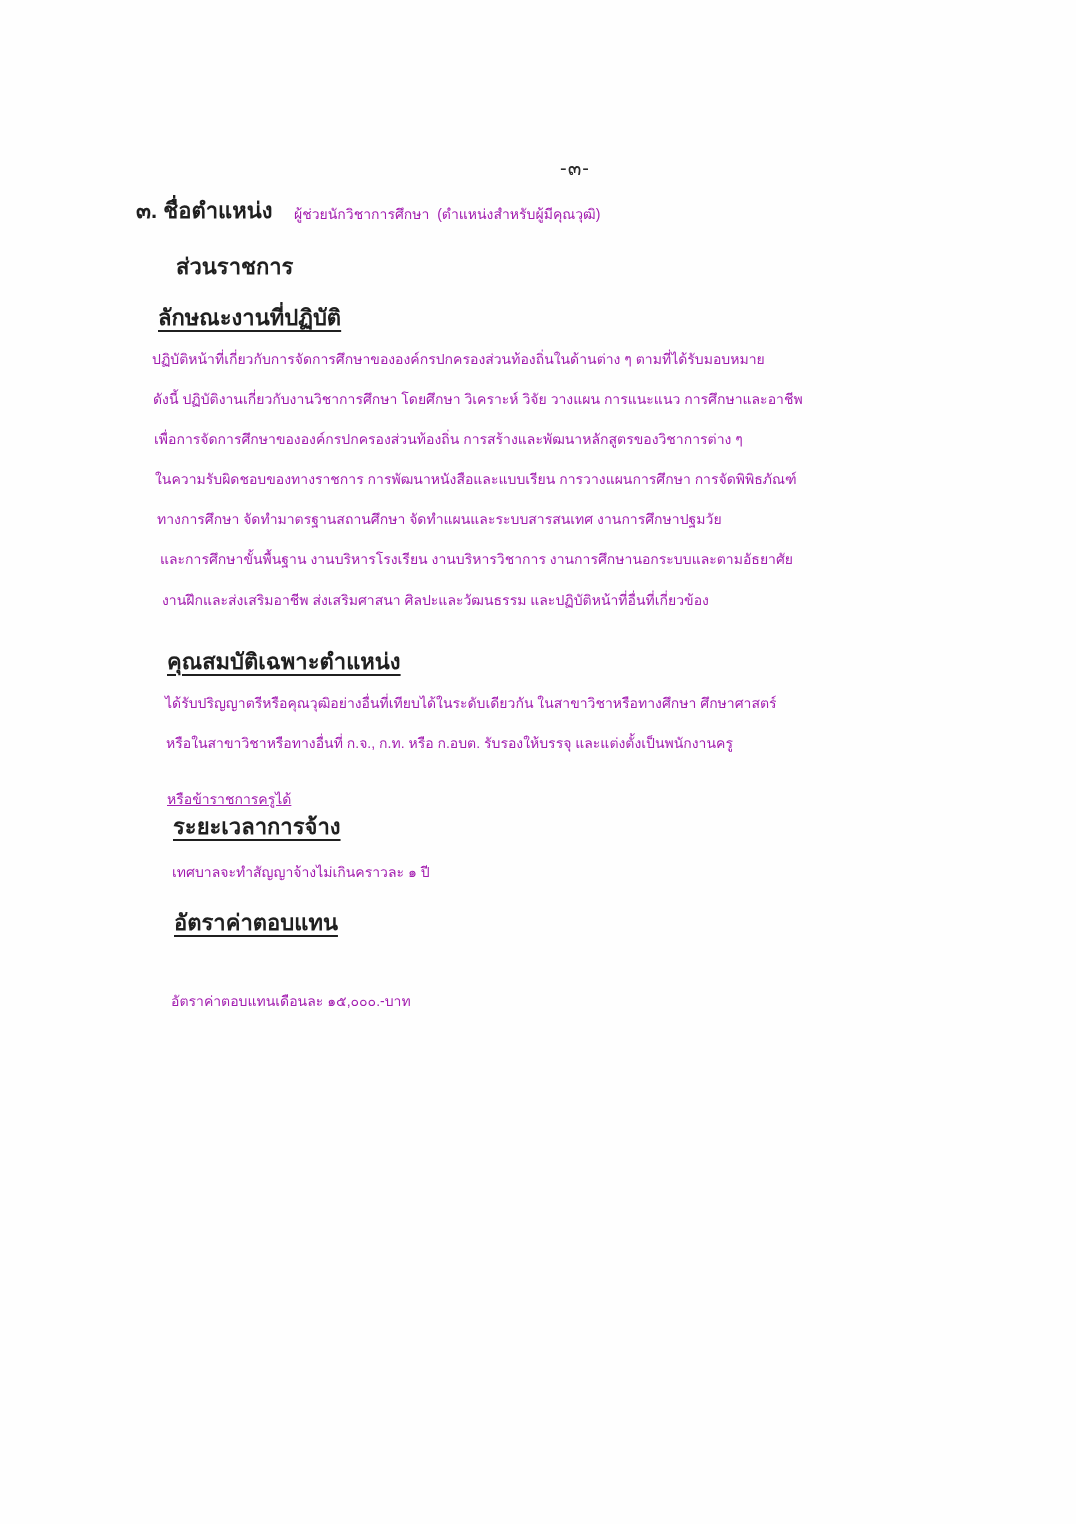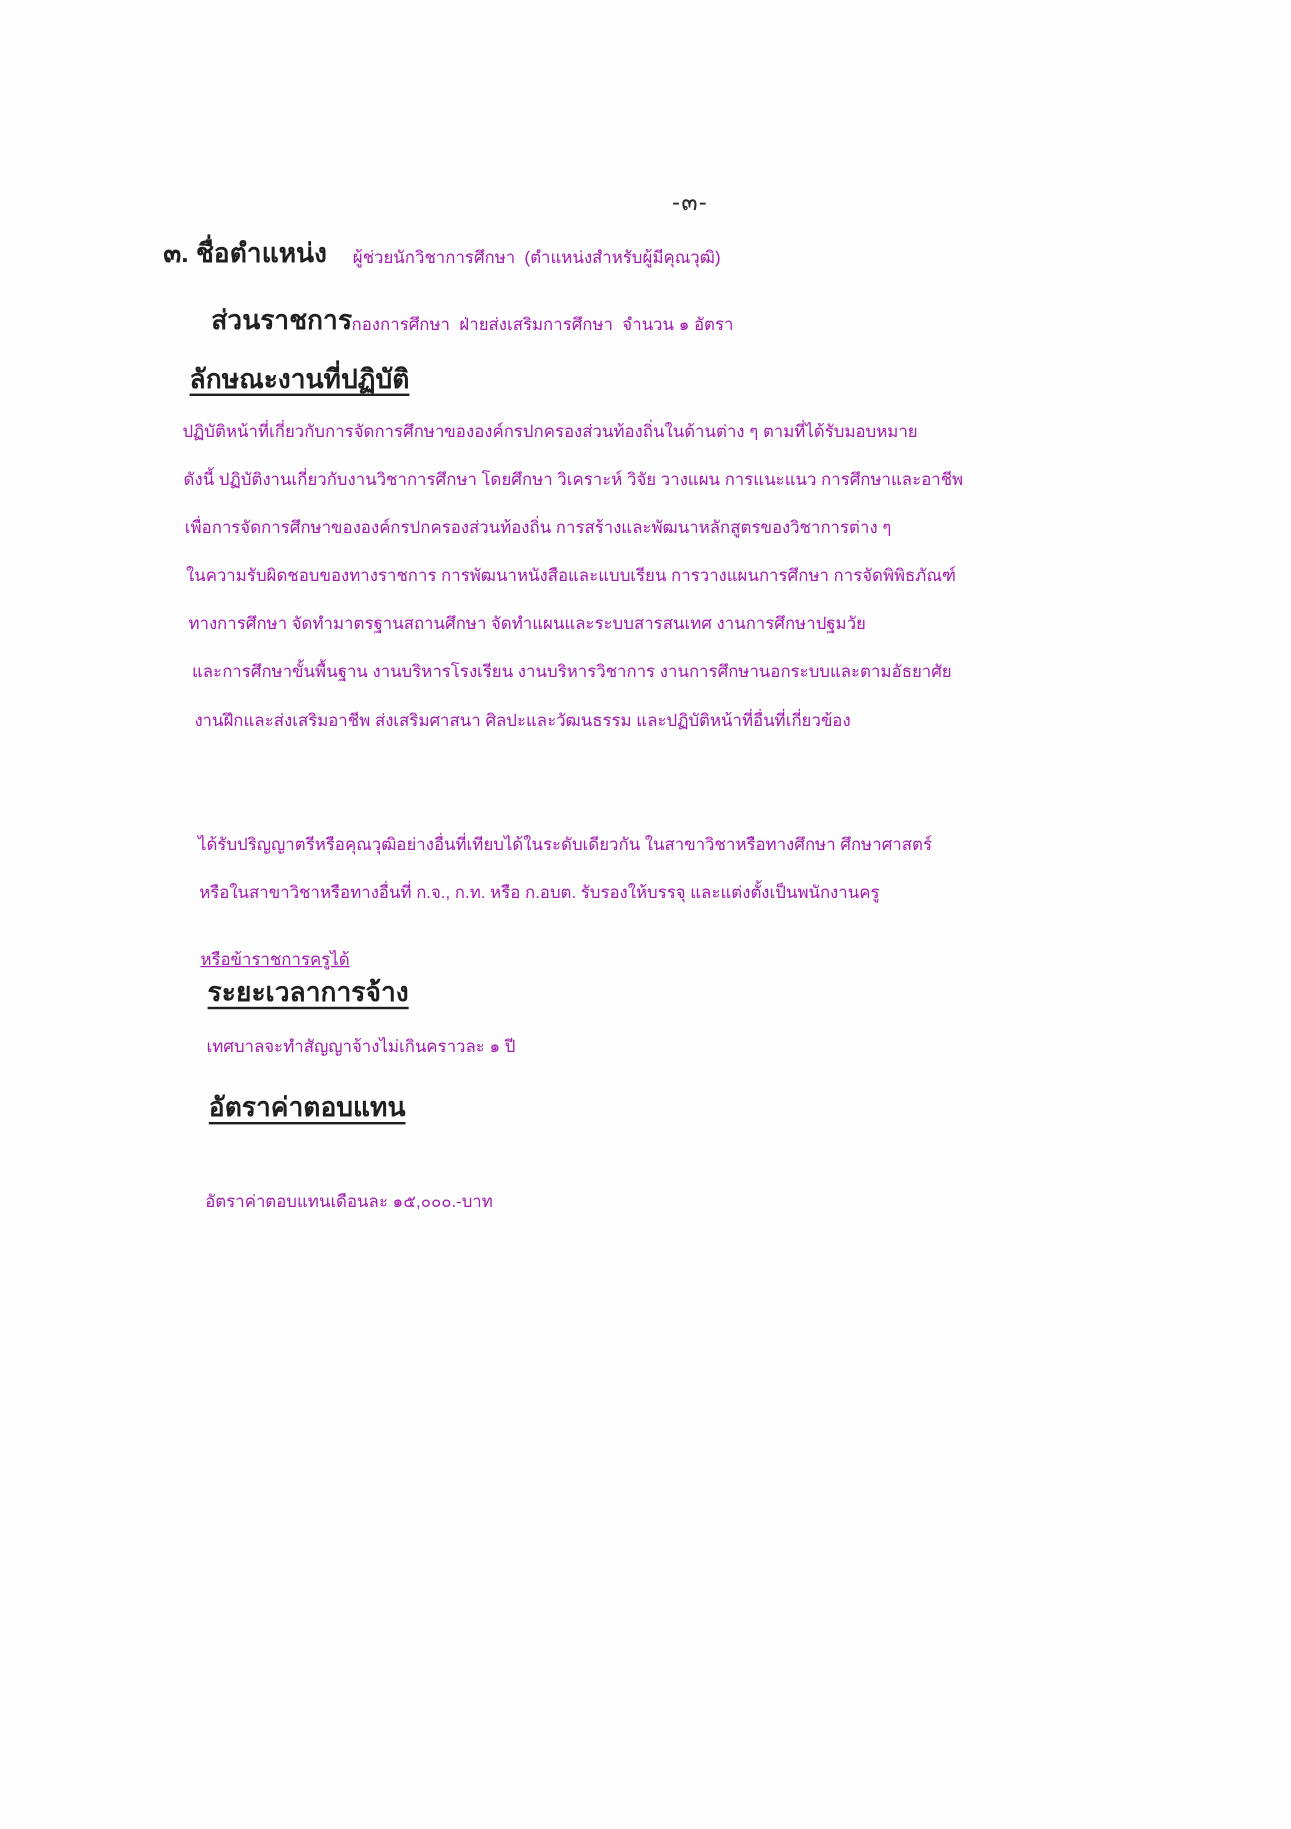--- a/index.html
+++ b/index.html
@@ -49,31 +49,31 @@
 <body>
 
 <div class="page">
 
   <div class="pageno" style="left:560px; top:152px;">-๓-</div>
 
   <div class="txt bold" style="left:136px; top:194px; font-size:22px;">๓. ชื่อตำแหน่ง</div>
   <div class="txt" style="left:294px; top:197px;">ผู้ช่วยนักวิชาการศึกษา  (ตำแหน่งสำหรับผู้มีคุณวุฒิ)</div>
 
   <div class="txt bold" style="left:176px; top:250px; font-size:22px;">ส่วนราชการ</div>
-  <div class="txt" style="left:293px; top:253px;">กองการศึกษา  ฝ่ายส่งเสริมการศึกษา  จำนวน ๑ อัตรา</div>
 
-  <div class="heading" style="left:158px; top:301px;font-family:Liberation Mono, monospace;">ลักษณะงานที่ปฏิบัติ</div>
+  <div class="heading" style="left:158px; top:301px;">ลักษณะงานที่ปฏิบัติ</div>
   <div class="txt" style="left:152px; top:342px;">ปฏิบัติหน้าที่เกี่ยวกับการจัดการศึกษาขององค์กรปกครองส่วนท้องถิ่นในด้านต่าง ๆ ตามที่ได้รับมอบหมาย</div>
   <div class="txt" style="left:153px; top:382px;">ดังนี้ ปฏิบัติงานเกี่ยวกับงานวิชาการศึกษา โดยศึกษา วิเคราะห์ วิจัย วางแผน การแนะแนว การศึกษาและอาชีพ</div>
   <div class="txt" style="left:154px; top:422px;">เพื่อการจัดการศึกษาขององค์กรปกครองส่วนท้องถิ่น การสร้างและพัฒนาหลักสูตรของวิชาการต่าง ๆ</div>
   <div class="txt" style="left:155px; top:462px;">ในความรับผิดชอบของทางราชการ การพัฒนาหนังสือและแบบเรียน การวางแผนการศึกษา การจัดพิพิธภัณฑ์</div>
   <div class="txt" style="left:157px; top:502px;">ทางการศึกษา จัดทำมาตรฐานสถานศึกษา จัดทำแผนและระบบสารสนเทศ งานการศึกษาปฐมวัย</div>
   <div class="txt" style="left:160px; top:542px;">และการศึกษาขั้นพื้นฐาน งานบริหารโรงเรียน งานบริหารวิชาการ งานการศึกษานอกระบบและตามอัธยาศัย</div>
   <div class="txt" style="left:162px; top:583px;">งานฝึกและส่งเสริมอาชีพ ส่งเสริมศาสนา ศิลปะและวัฒนธรรม และปฏิบัติหน้าที่อื่นที่เกี่ยวข้อง</div>
 
+  <div class="heading" style="left:167px; top:645px;">คุณสมบัติเฉพาะตำแหน่ง</div>
   <div class="txt" style="left:165px; top:686px;">ได้รับปริญญาตรีหรือคุณวุฒิอย่างอื่นที่เทียบได้ในระดับเดียวกัน ในสาขาวิชาหรือทางศึกษา ศึกษาศาสตร์</div>
   <div class="txt" style="left:166px; top:726px;">หรือในสาขาวิชาหรือทางอื่นที่ ก.จ., ก.ท. หรือ ก.อบต. รับรองให้บรรจุ และแต่งตั้งเป็นพนักงานครู</div>
   <div class="txt" style="left:167px; top:782px;text-decoration:underline;">หรือข้าราชการครูได้</div>
 
   <div class="heading" style="left:173px; top:810px;">ระยะเวลาการจ้าง</div>
   <div class="txt" style="left:172px; top:855px;">เทศบาลจะทำสัญญาจ้างไม่เกินคราวละ ๑ ปี</div>
 
   <div class="heading" style="left:174px; top:906px;">อัตราค่าตอบแทน</div>
   <div class="txt" style="left:171px; top:984px;">อัตราค่าตอบแทนเดือนละ ๑๕,๐๐๐.-บาท</div>
 

